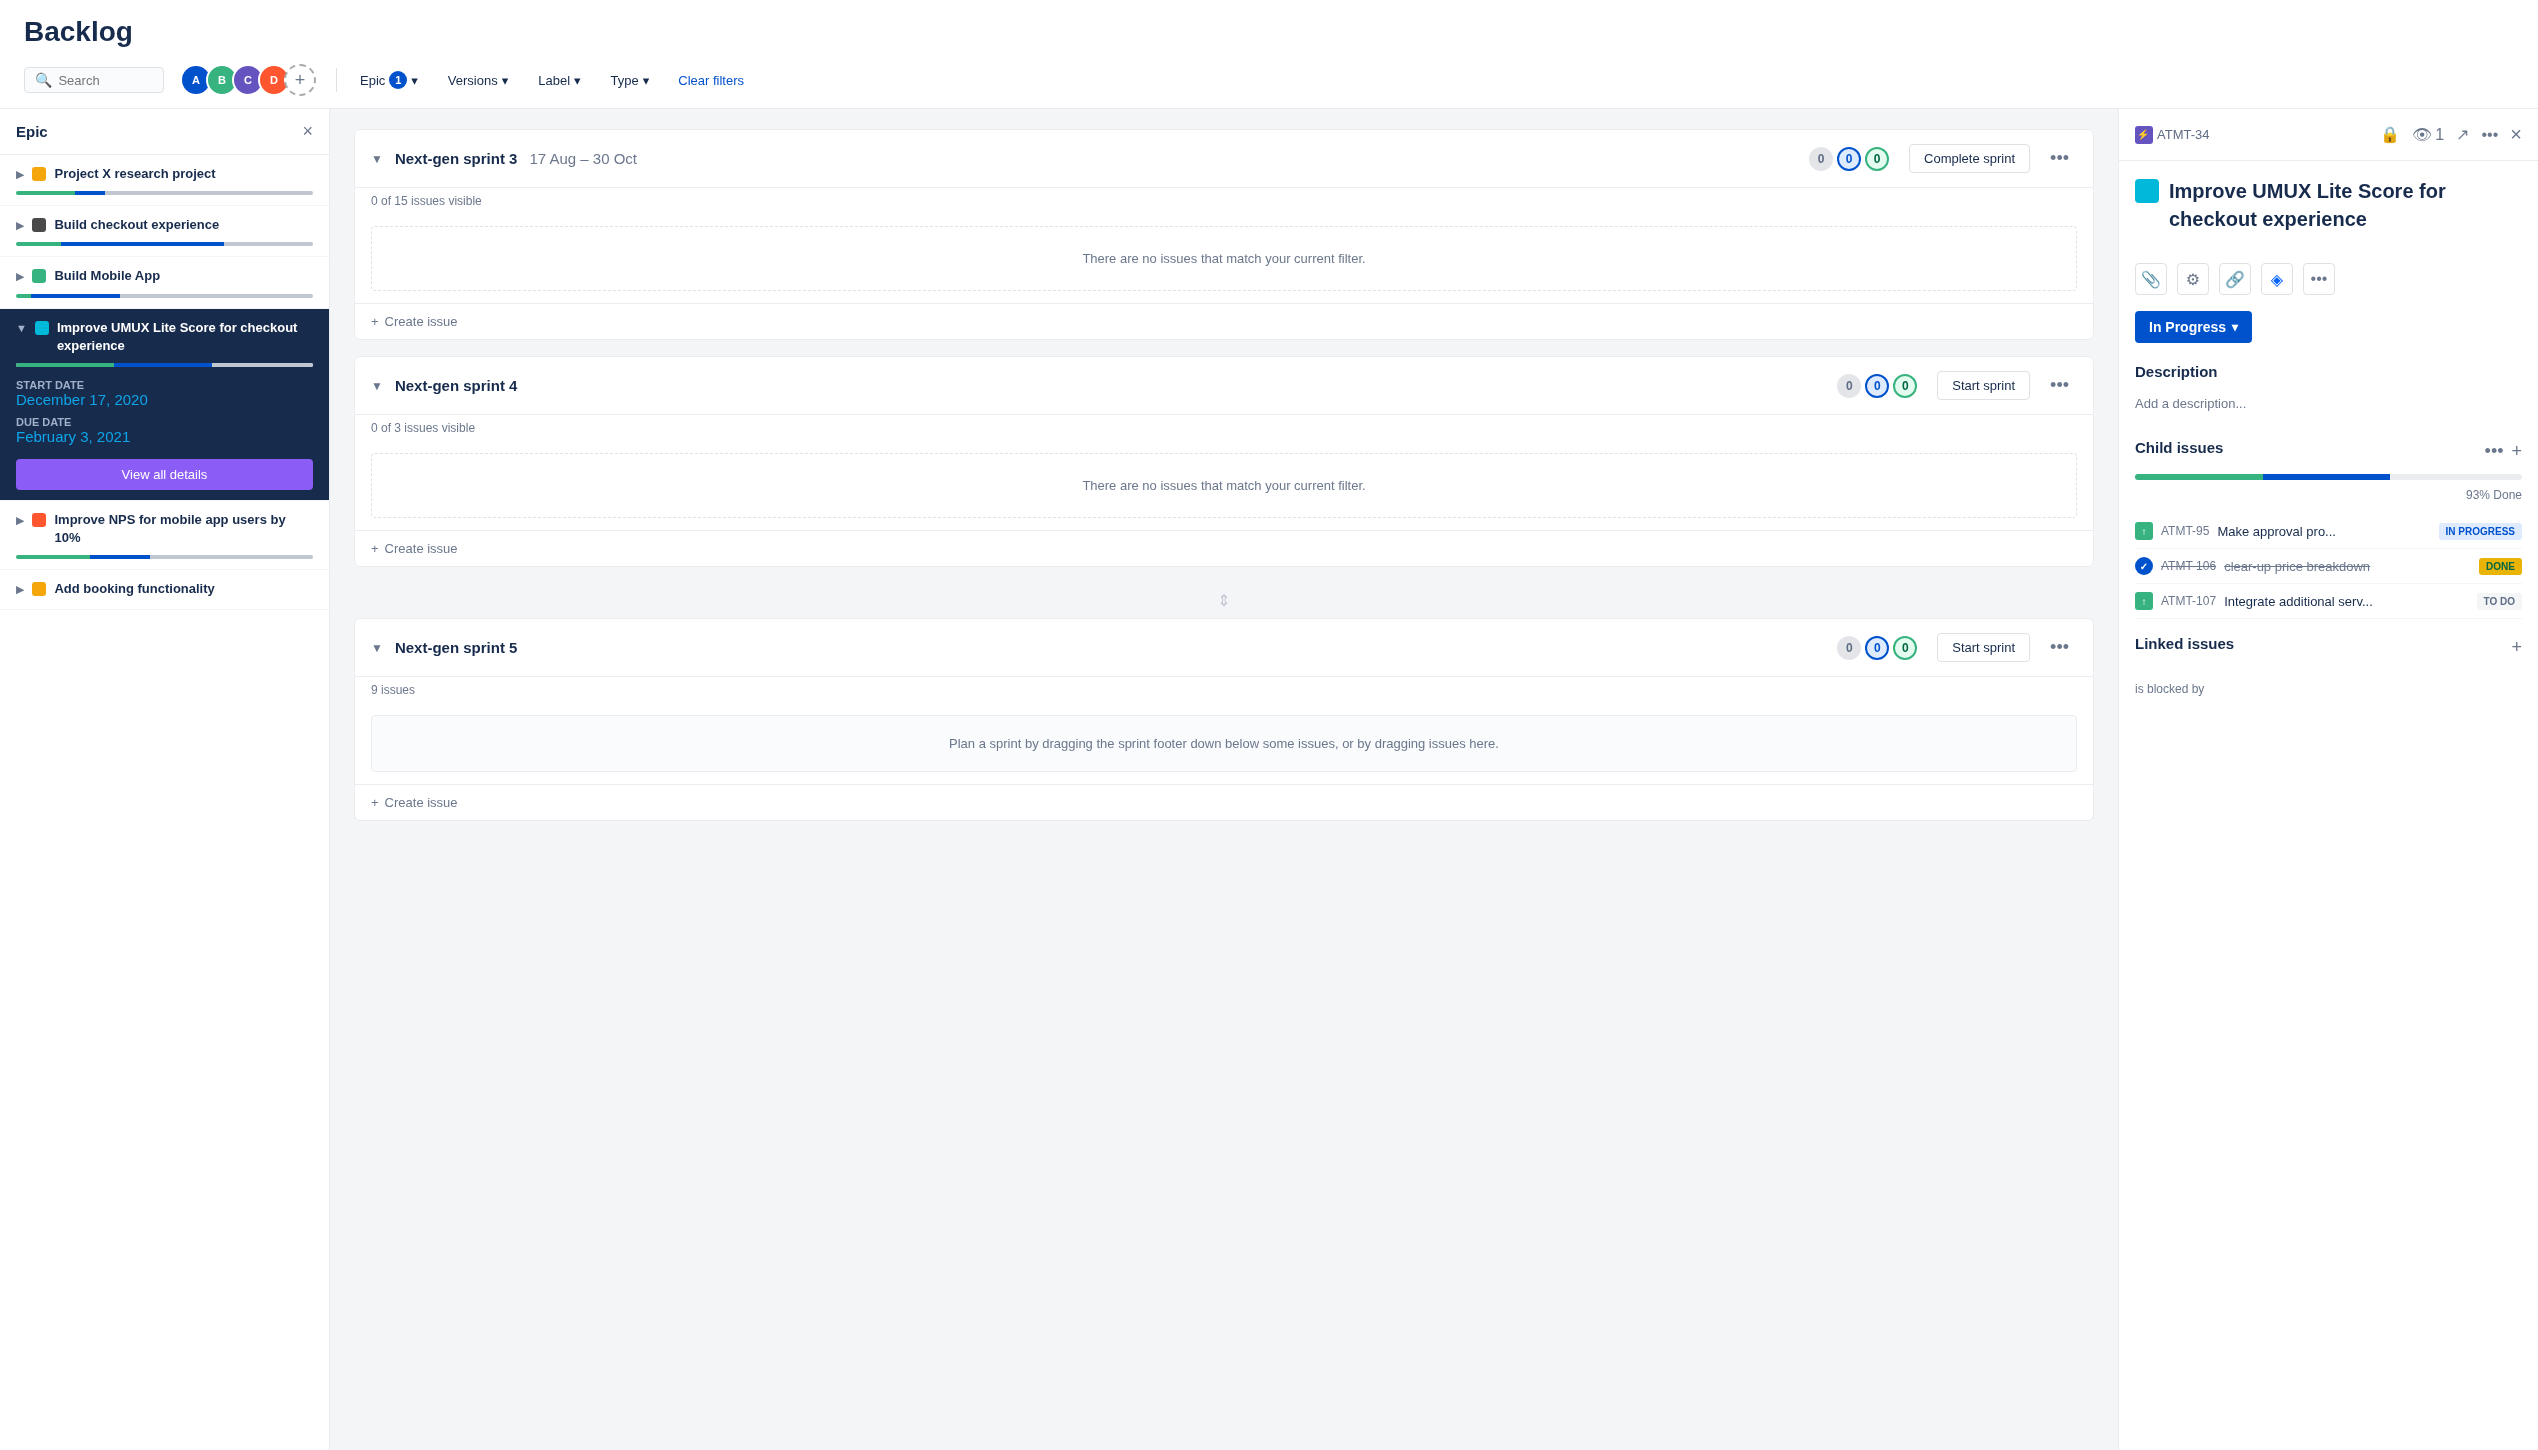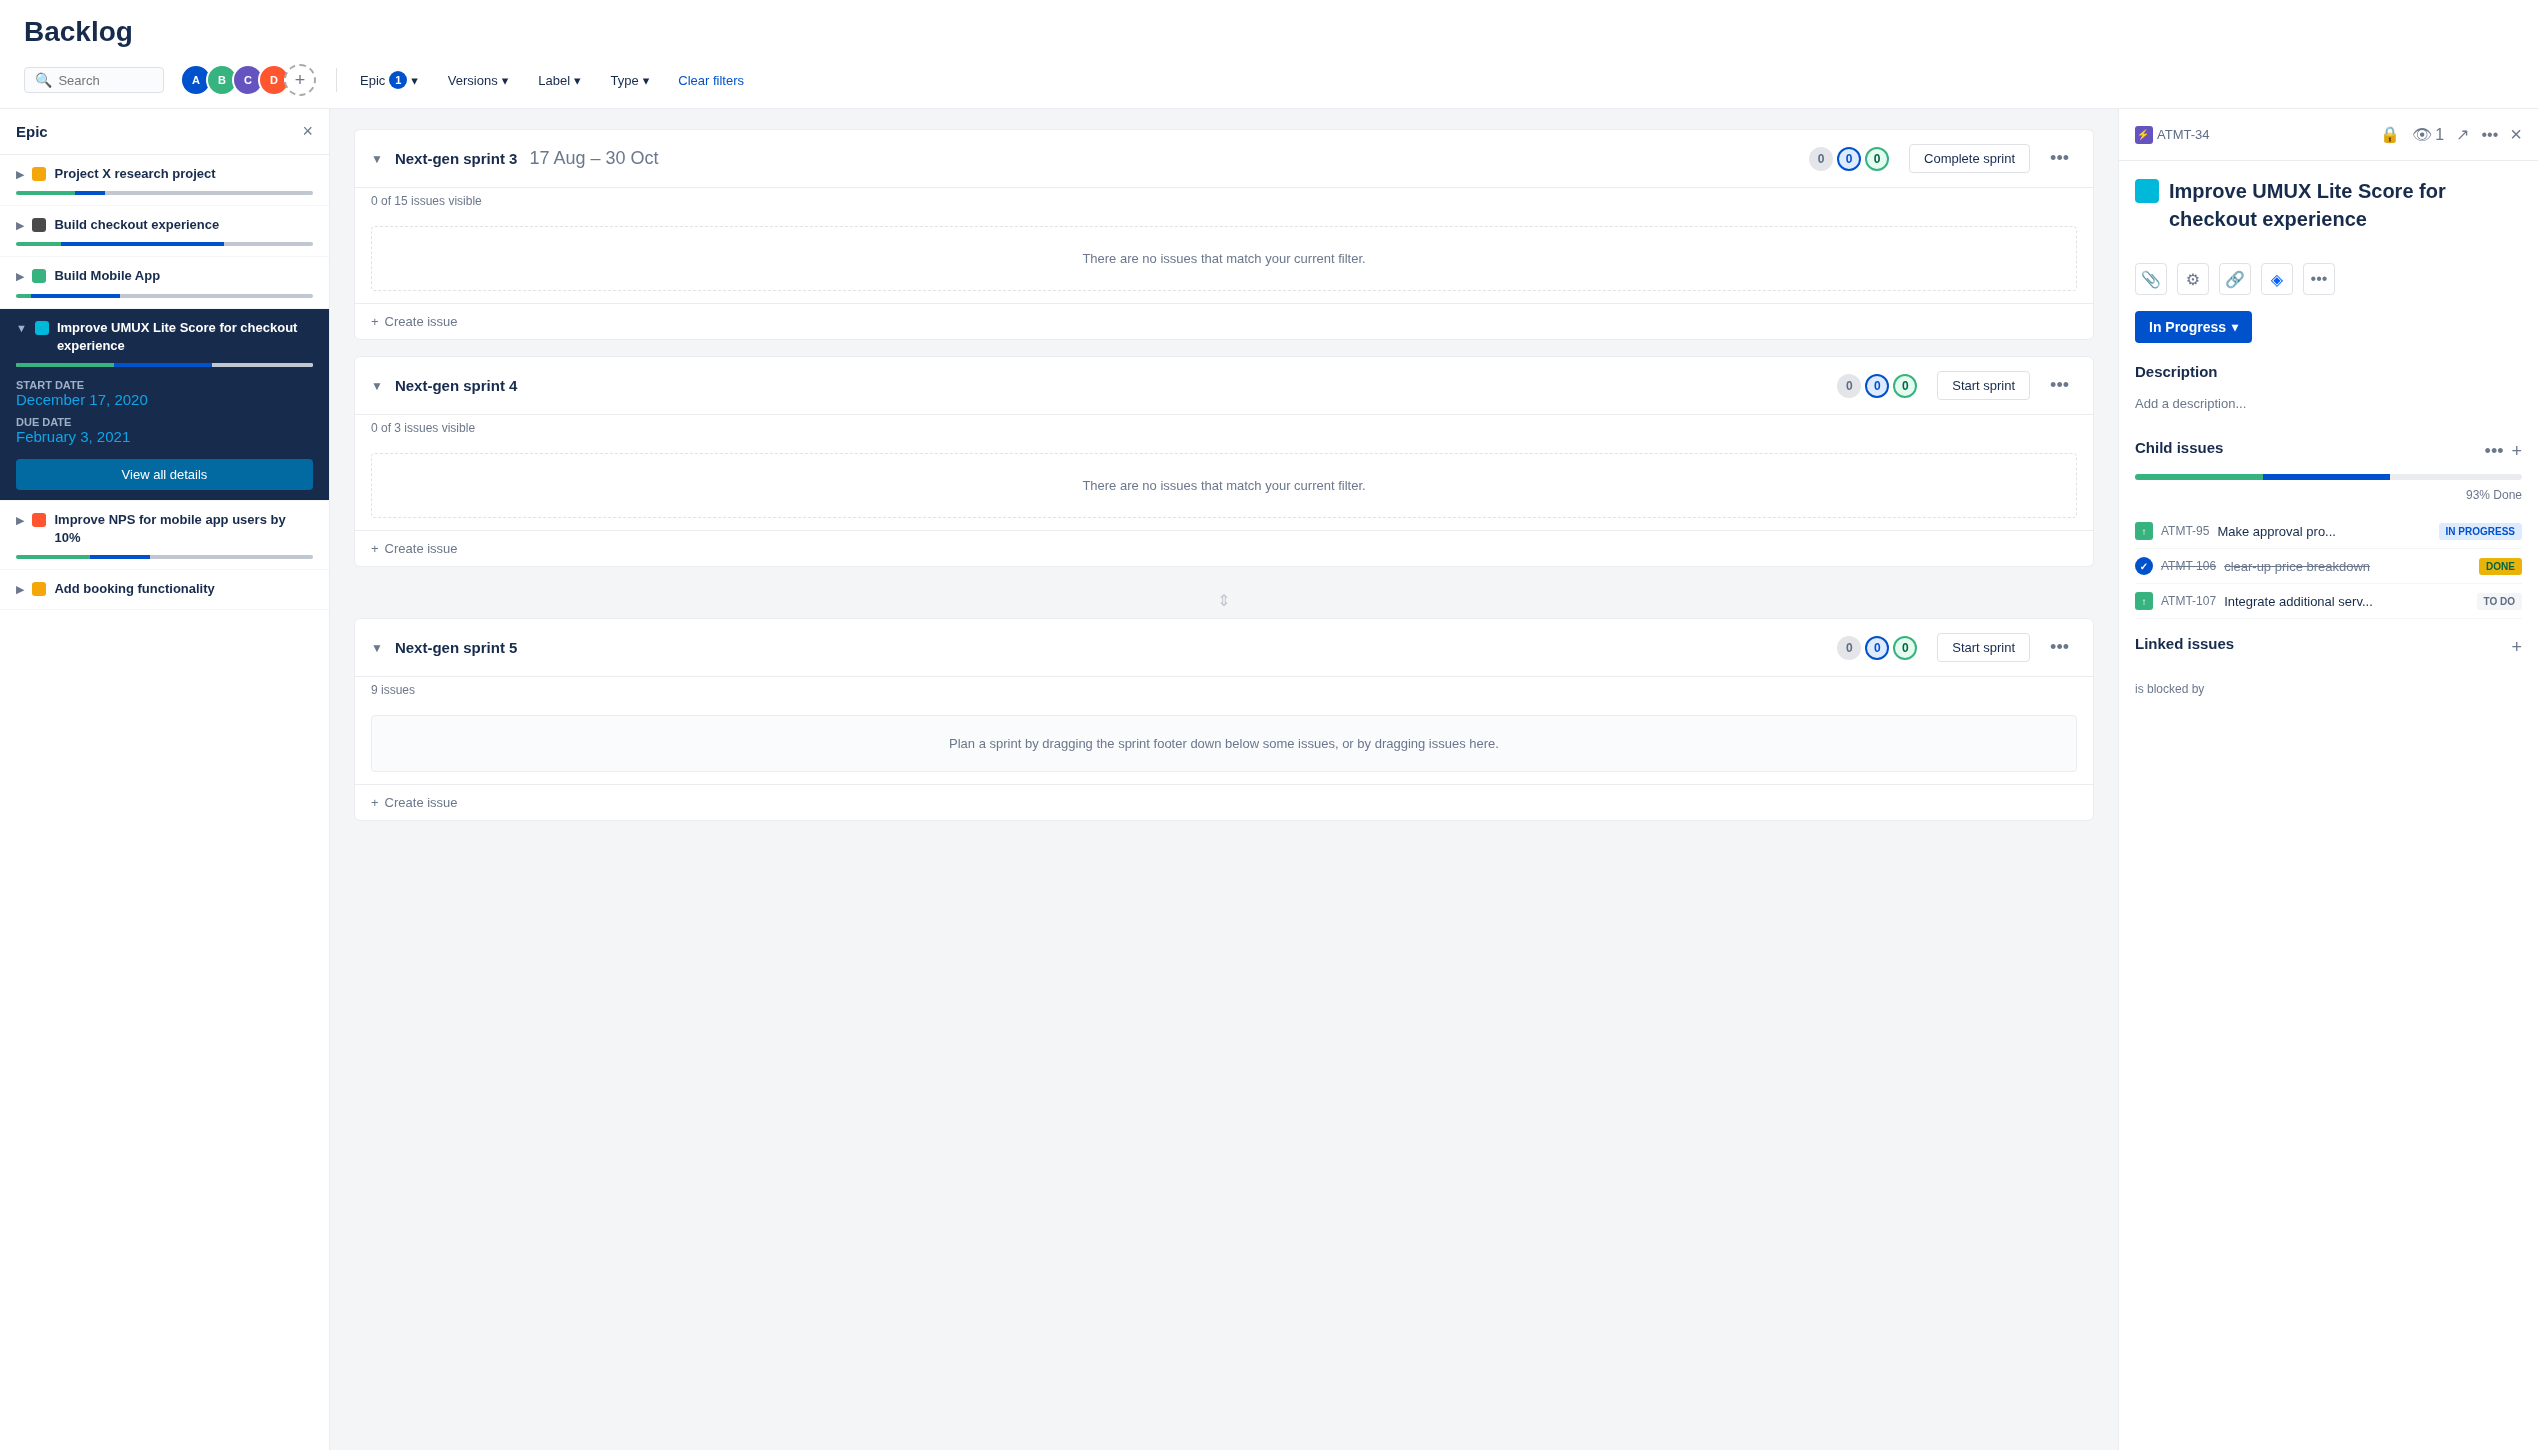--- a/index.html
+++ b/index.html
@@ -44,29 +44,29 @@
     .progress-bar-container { height: 4px; background: #ebecf0; border-radius: 2px; margin-top: 8px; overflow: hidden; display: flex; }
     .progress-bar-green { background: #36b37e; height: 100%; }
     .progress-bar-blue { background: #0052cc; height: 100%; }
     .progress-bar-gray { background: #c1c7d0; height: 100%; }
 
     .epic-item-selected { background: #172b4d !important; color: #fff; }
     .epic-item-selected .epic-label { color: #fff; }
     .epic-item-selected .epic-item-header .chevron { color: #a0b0c8; }
     .sidebar-meta-label { font-size: 11px; font-weight: 600; color: #a0b0c8; text-transform: uppercase; margin-top: 10px; }
     .sidebar-meta-value { font-size: 15px; color: #0ea5e9; margin-top: 0; }
-    .view-all-btn { display: block; width: 100%; margin-top: 14px; padding: 8px; background: #0369a1; color: #fff; border: none; border-radius: 4px; cursor: pointer; font-size: 13px; text-align: center; }
+    .view-all-btn { display: block; width: 100%; margin-top: 14px; padding: 8px; background: #8b5cf6; color: #fff; border: none; border-radius: 4px; cursor: pointer; font-size: 13px; text-align: center; }
 
     
     .center-panel { flex: 1; overflow-y: auto; padding: 20px 24px; background: #f4f5f7; }
     .sprint-section { background: #fff; border-radius: 6px; margin-bottom: 16px; border: 1px solid #ebecf0; }
     .sprint-header { display: flex; align-items: center; gap: 12px; padding: 14px 16px; border-bottom: 1px solid #ebecf0; }
     .sprint-chevron { color: #6b778c; font-size: 12px; cursor: pointer; }
     .sprint-name { font-size: 15px; font-weight: 600; color: #172b4d; }
-    .sprint-dates { font-size: 18px; color: #6b778c; }
+    .sprint-dates { font-size: 15px; color: #6b778c; }
     .sprint-counts { display: flex; gap: 4px; margin-left: auto; align-items: center; }
     .count-badge { width: 24px; height: 24px; border-radius: 50%; display: flex; align-items: center; justify-content: center; font-size: 12px; font-weight: 600; }
     .count-gray { background: #e3e5e8; color: #5e6c84; }
     .count-blue-outline { background: #deebff; color: #0052cc; border: 2px solid #0052cc; }
     .count-green-outline { background: #e3fcef; color: #006644; border: 2px solid #36b37e; }
     .sprint-btn { padding: 6px 14px; border: 1px solid #dfe1e6; border-radius: 4px; background: #fff; cursor: pointer; font-size: 13px; color: #172b4d; margin-left: 8px; }
     .more-btn { background: none; border: none; cursor: pointer; color: #6b778c; font-size: 18px; padding: 4px 8px; }
 
     .sprint-empty { padding: 24px 16px; color: #6b778c; font-size: 13px; text-align: center; border: 1px dashed #dfe1e6; margin: 12px 16px; border-radius: 4px; }
     .sprint-plan-text { padding: 20px 16px; color: #6b778c; font-size: 13px; text-align: center; background: #fafbfc; margin: 12px 16px; border-radius: 4px; border: 1px solid #ebecf0; }

